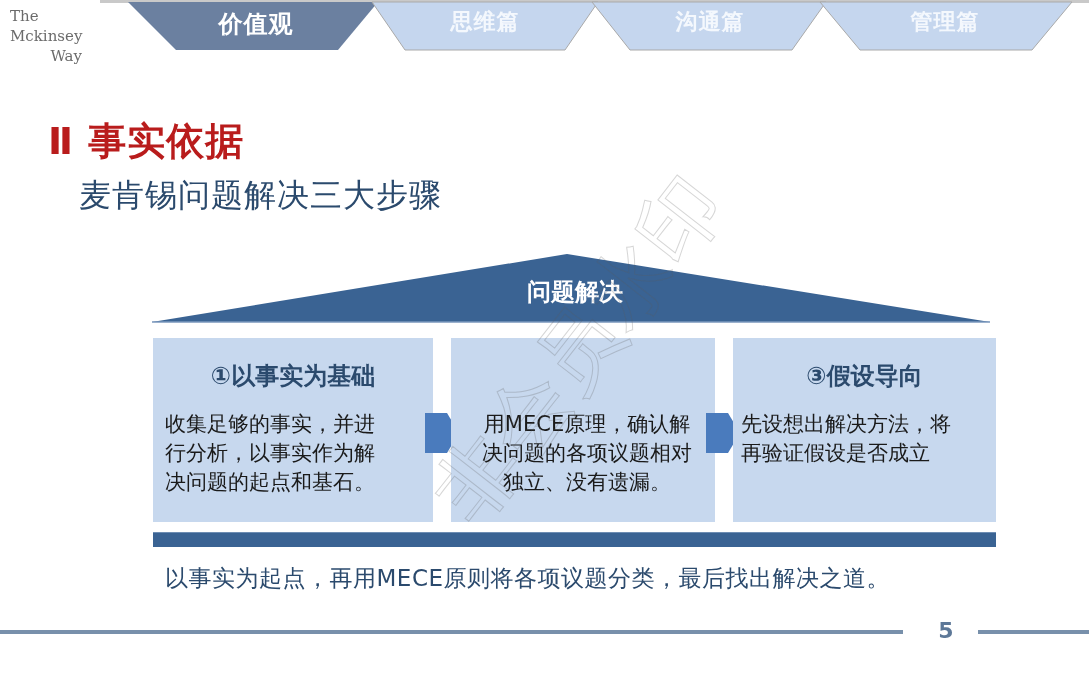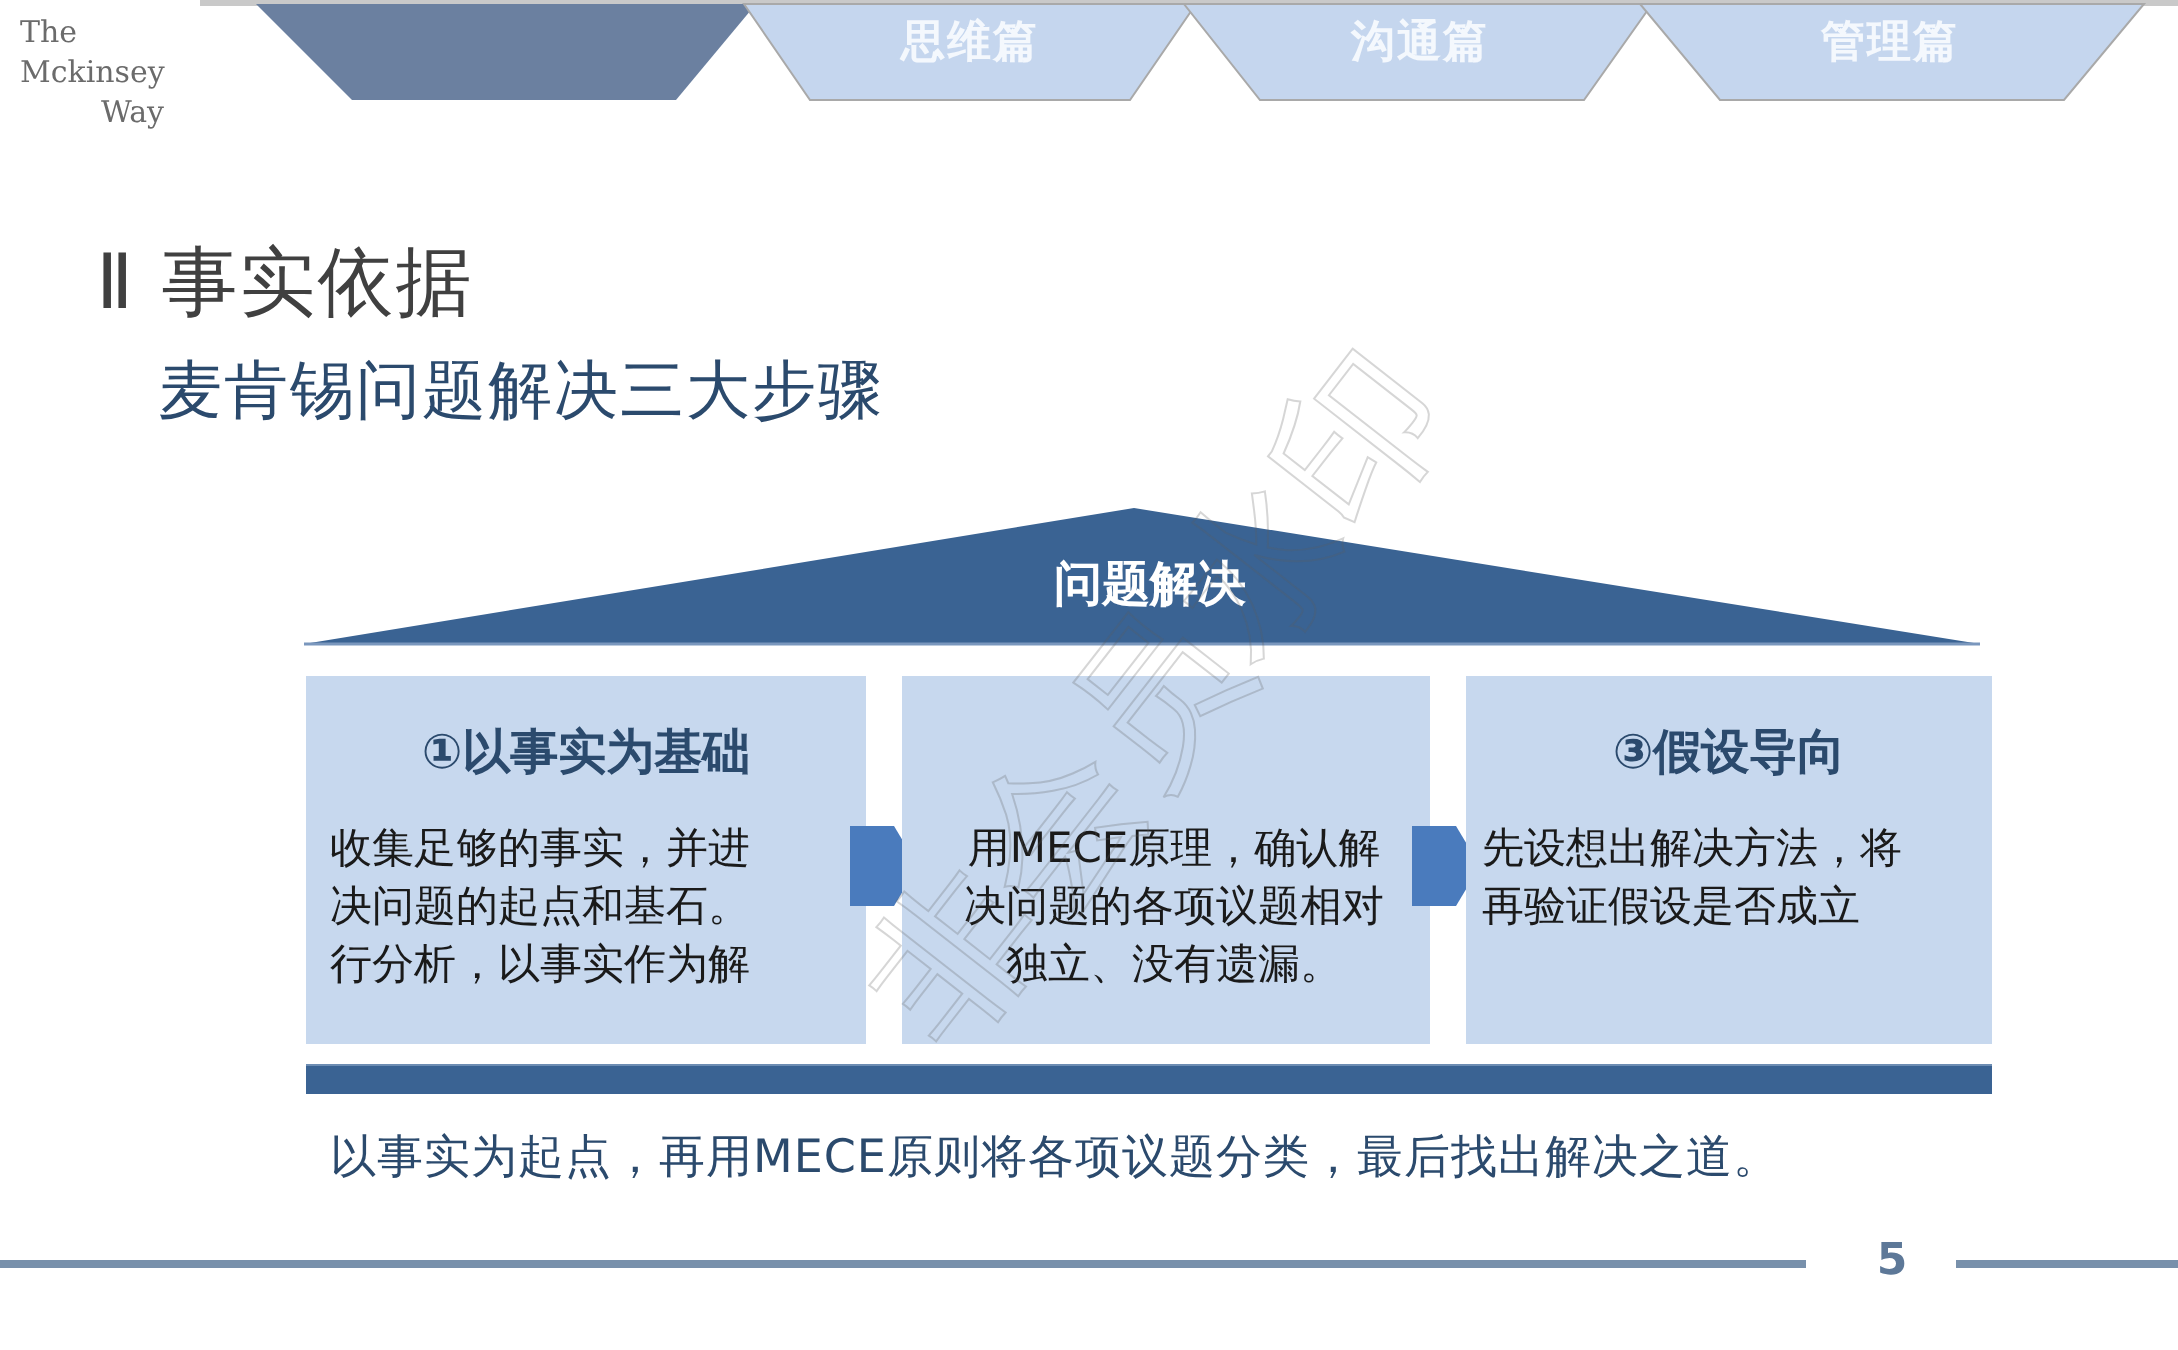--- a/index.html
+++ b/index.html
@@ -23,21 +23,21 @@
     .tabs svg { position: absolute; left: 0; top: 0; }
     .tab-label {
       position: absolute; top: 6px; height: 36px; line-height: 36px;
       font-size: 24px; font-weight: bold; text-align: center; color: #ffffff;
       letter-spacing: 1px;
     }
     .tab-label.inactive { color: #f4f8fd; font-size: 22px; top: 4px; }
 
     .section-title {
       position: absolute; left: 48px; top: 116px;
-      font-size: 38px; font-weight: normal; color: #404040; letter-spacing: 1px;
+      font-size: 38px; font-weight: bold; color: #b91c1c; letter-spacing: 1px;
     }
     .section-subtitle {
       position: absolute; left: 54px; top: 174px;
       font-size: 32px; color: #2b4a6d; letter-spacing: 1px; margin-left: 25px;
     }
 
     .roof { position: absolute; left: 152px; top: 254px; }
     .roof-label {
       position: absolute; left: 470px; top: 276px; width: 210px; text-align: center;
       font-size: 24px; font-weight: bold; color: #ffffff;
@@ -103,40 +103,41 @@
 
 <div class="topbar"></div>
 
 <div class="tabs">
   <svg width="1089" height="52">
     <polygon points="128,2 378,2 338,50 176,50" fill="#6b80a0"></polygon>
     <polygon points="372,2 598,2 565,50 405,50" fill="#c5d6ee" stroke="#a9a9a9" stroke-width="1"></polygon>
     <polygon points="592,2 826,2 792,50 630,50" fill="#c5d6ee" stroke="#a9a9a9" stroke-width="1"></polygon>
     <polygon points="820,2 1072,2 1032,50 860,50" fill="#c5d6ee" stroke="#a9a9a9" stroke-width="1"></polygon>
   </svg>
+  <div class="tab-label" style="left:176px;width:160px;">价值观</div>
   <div class="tab-label inactive" style="left:405px;width:160px;">思维篇</div>
   <div class="tab-label inactive" style="left:630px;width:160px;">沟通篇</div>
   <div class="tab-label inactive" style="left:860px;width:170px;">管理篇</div>
 </div>
 
 <div class="section-title">Ⅱ 事实依据</div>
 <div class="section-subtitle">麦肯锡问题解决三大步骤</div>
 
 <svg class="roof" width="840" height="70">
   <polygon points="0,68 415,0 838,68" fill="#3a6393"></polygon>
   <line x1="0" y1="68" x2="838" y2="68" stroke="#7a97bd" stroke-width="1.5"></line>
 </svg>
 <div class="roof-label">问题解决</div>
 
 <div class="card card1">
   <div class="card-title">①以事实为基础</div>
   <div class="card-body">
     <div>收集足够的事实，并进</div>
+    <div>行分析，以事实作为解</div>
     <div>决问题的起点和基石。</div>
-    <div>行分析，以事实作为解</div>
   </div>
 </div>
 
 <svg class="arrow" style="left:425px;" width="34" height="40">
   <polygon points="0,0 22,0 34,20 22,40 0,40" fill="#4a7bbd"></polygon>
 </svg>
 
 <div class="card card2">
   <div class="card-body">
     <div>用MECE原理，确认解</div>

